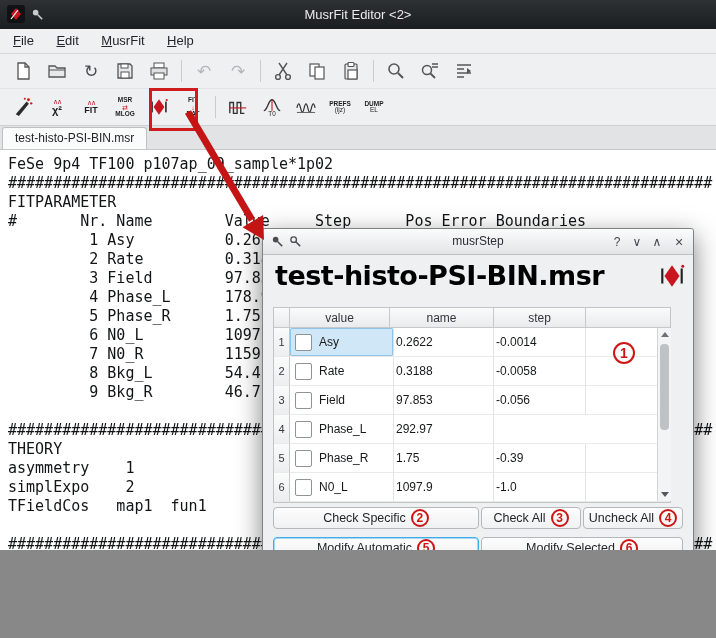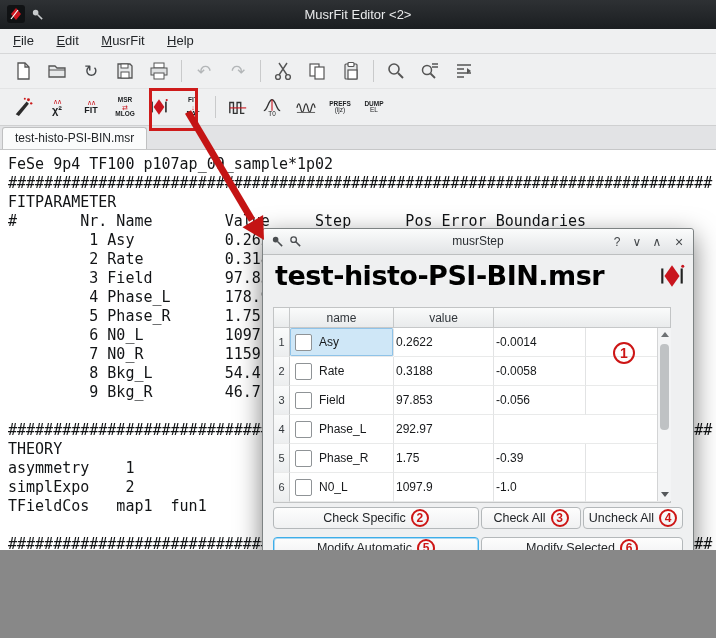--- a/index.html
+++ b/index.html
@@ -371,22 +371,23 @@
           <rect x="2" y="6" width="2" height="14" fill="#222"></rect>
           <polygon points="12,3 19,13 12,23 5,13" fill="#c9151e"></polygon>
           <rect x="20" y="6" width="2" height="14" fill="#222"></rect>
           <circle cx="22" cy="4" r="1.4" fill="#c9151e"></circle>
         </svg>
     </span>
 
     <div class="tbl">
       <div class="tbl-head">
         <span class="th" style="width:16px"></span>
+        <span class="th" style="width:100px">value</span>
         <span class="th" style="width:104px">name</span>
-        <span class="th" style="width:100px">value</span>
+        <span class="th" style="width:92px">step</span>
         <span class="th" style="flex:1;border-right:none"></span>
       </div>
 
       <div class="tr">
         <span class="td td-nr" style="width:16px">1</span>
         <span class="td cell-selected" style="width:104px">
             <span class="chk"></span>
             <span class="nm">Asy</span>
           </span>
         <span class="td" style="width:100px">

